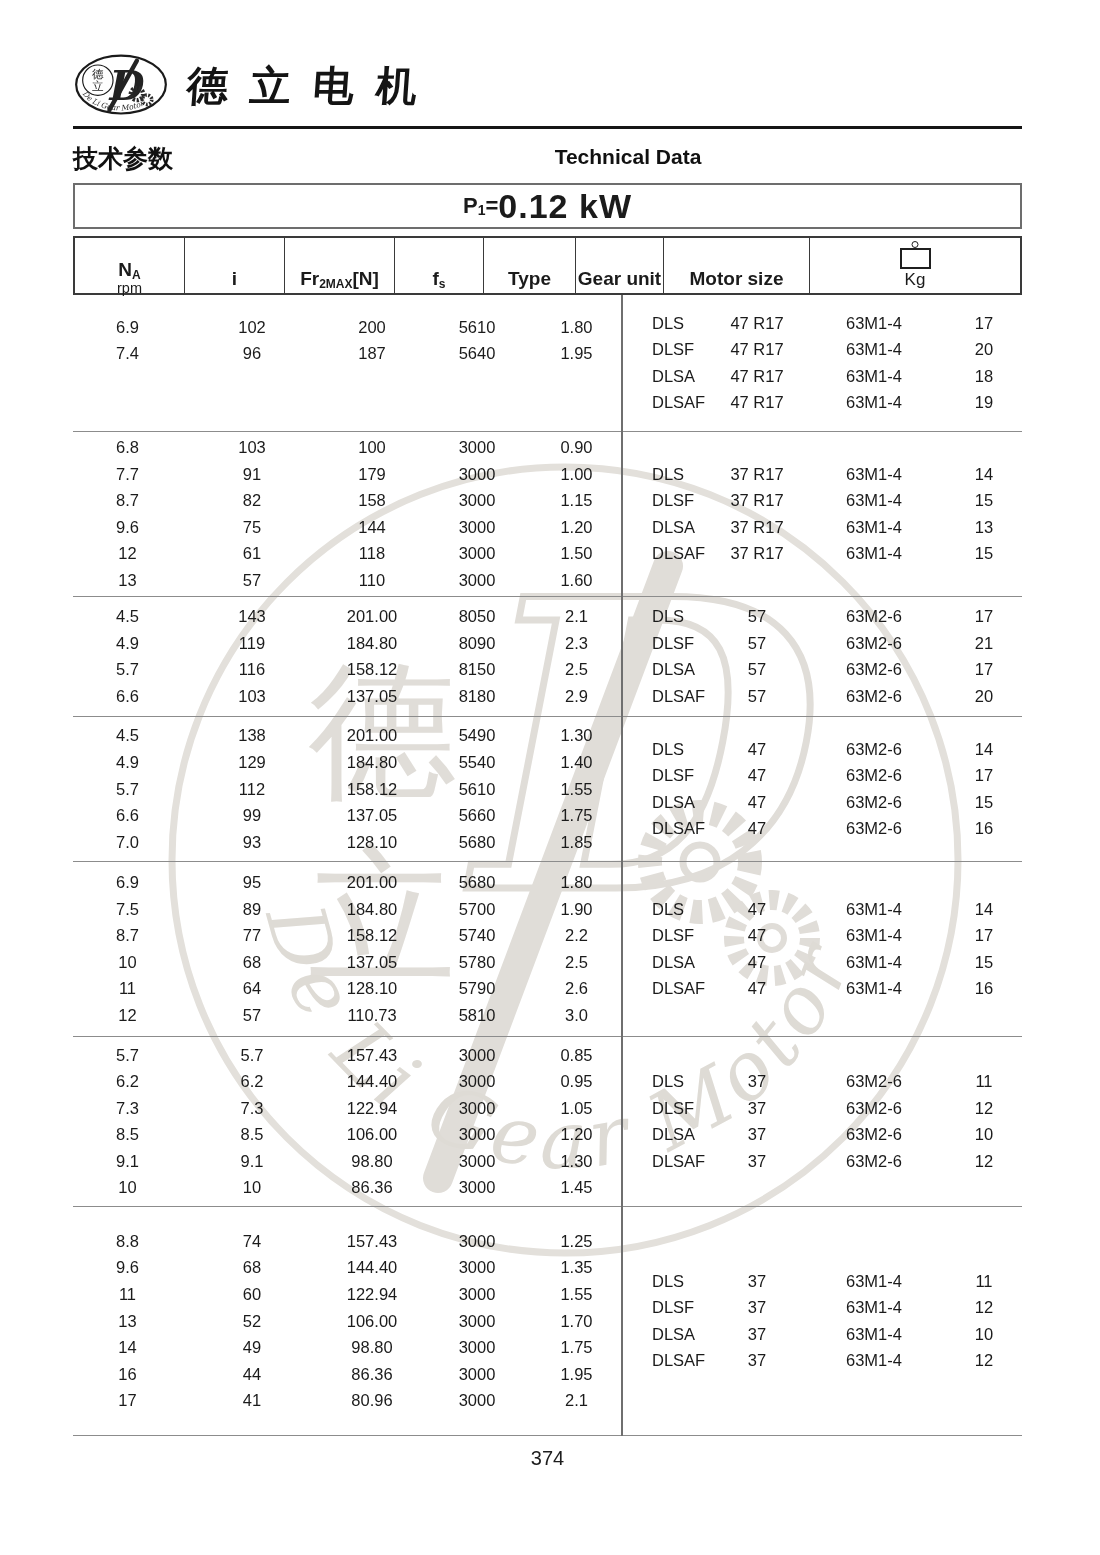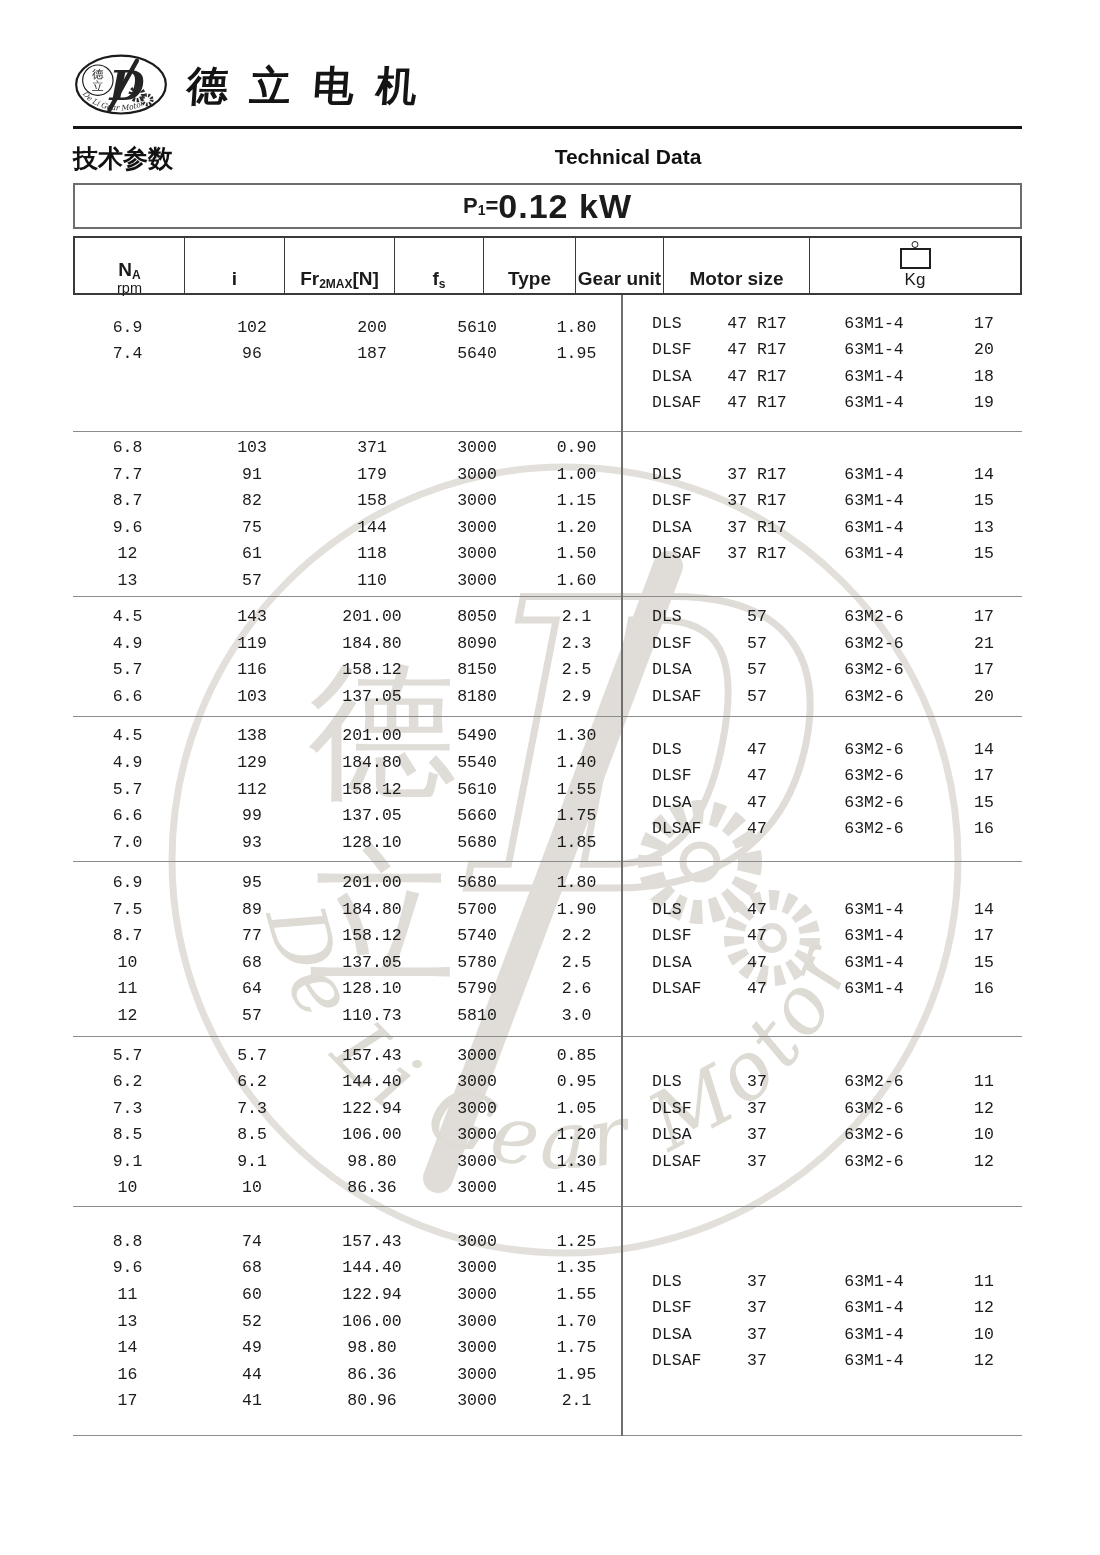--- a/index.html
+++ b/index.html
@@ -45,21 +45,21 @@
   .hsubs{font-size:12px;font-weight:bold;position:relative;top:3px;}
   .hunit{font-size:14.5px;font-weight:normal;line-height:1.1;margin-top:1px;}
   .weight-icon{width:27px;height:17px;border:2px solid #1f1f1f;position:relative;margin-top:7px;}
   .weight-icon::before{content:"";position:absolute;left:50%;top:-9px;transform:translateX(-50%);
                        width:5px;height:5px;border:1.5px solid #1f1f1f;border-radius:50%;}
   .kg-label{font-size:17px;font-weight:normal;margin-top:1px;}
 
   
   .tbody{position:relative;}
   .vdivider{position:absolute;left:548px;top:0;bottom:0;width:1.5px;background:#6f6f6f;}
-  .group{display:flex;border-bottom:1.6px solid #8c8c8c;box-sizing:border-box;font-family:Liberation Mono, monospace;}
+  .group{display:flex;border-bottom:1.6px solid #8c8c8c;box-sizing:border-box;}
   .gleft{width:548px;display:flex;flex-direction:column;justify-content:center;}
   .gleft.top-align{justify-content:flex-start;padding-top:19px;box-sizing:border-box;}
   .gright{width:400px;display:flex;flex-direction:column;justify-content:center;align-items:flex-end;}
   .drow{display:flex;height:26.6px;align-items:center;flex:0 0 auto;}
   .cell{font-size:16.5px;text-align:center;color:#1b1b1b;}
   .c0{width:109px;} .c1{width:140px;} .c2{width:100px;} .c3{width:110px;} .c4{width:89px;}
   .t0{width:92px;text-align:left;padding-left:31px;box-sizing:border-box;}
   .t1{width:88px;} .t2{width:146px;} .t3{width:74px;}
 
   
@@ -197,21 +197,21 @@
               <div class="cell t2">63M1-4</div>
               <div class="cell t3">19</div>
             </div>
           </div>
         </div>
         <div class="group" style="height: 165px;">
           <div class="gleft">
             <div class="drow">
               <div class="cell c0">6.8</div>
               <div class="cell c1">103</div>
-              <div class="cell c2">371</div>
+              <div class="cell c2">100</div>
               <div class="cell c3">3000</div>
               <div class="cell c4">0.90</div>
             </div>
             <div class="drow">
               <div class="cell c0">7.7</div>
               <div class="cell c1">91</div>
               <div class="cell c2">179</div>
               <div class="cell c3">3000</div>
               <div class="cell c4">1.00</div>
             </div>
@@ -612,15 +612,18 @@
             <div class="drow">
               <div class="cell t0">DLSAF</div>
               <div class="cell t1">37</div>
               <div class="cell t2">63M1-4</div>
               <div class="cell t3">12</div>
             </div>
           </div>
         </div>
       </div>
 
+    <div class="footer">
+      <span class="page-num">374</span>
+    </div>
 
   </div>
 </div>
 
 </body></html>

